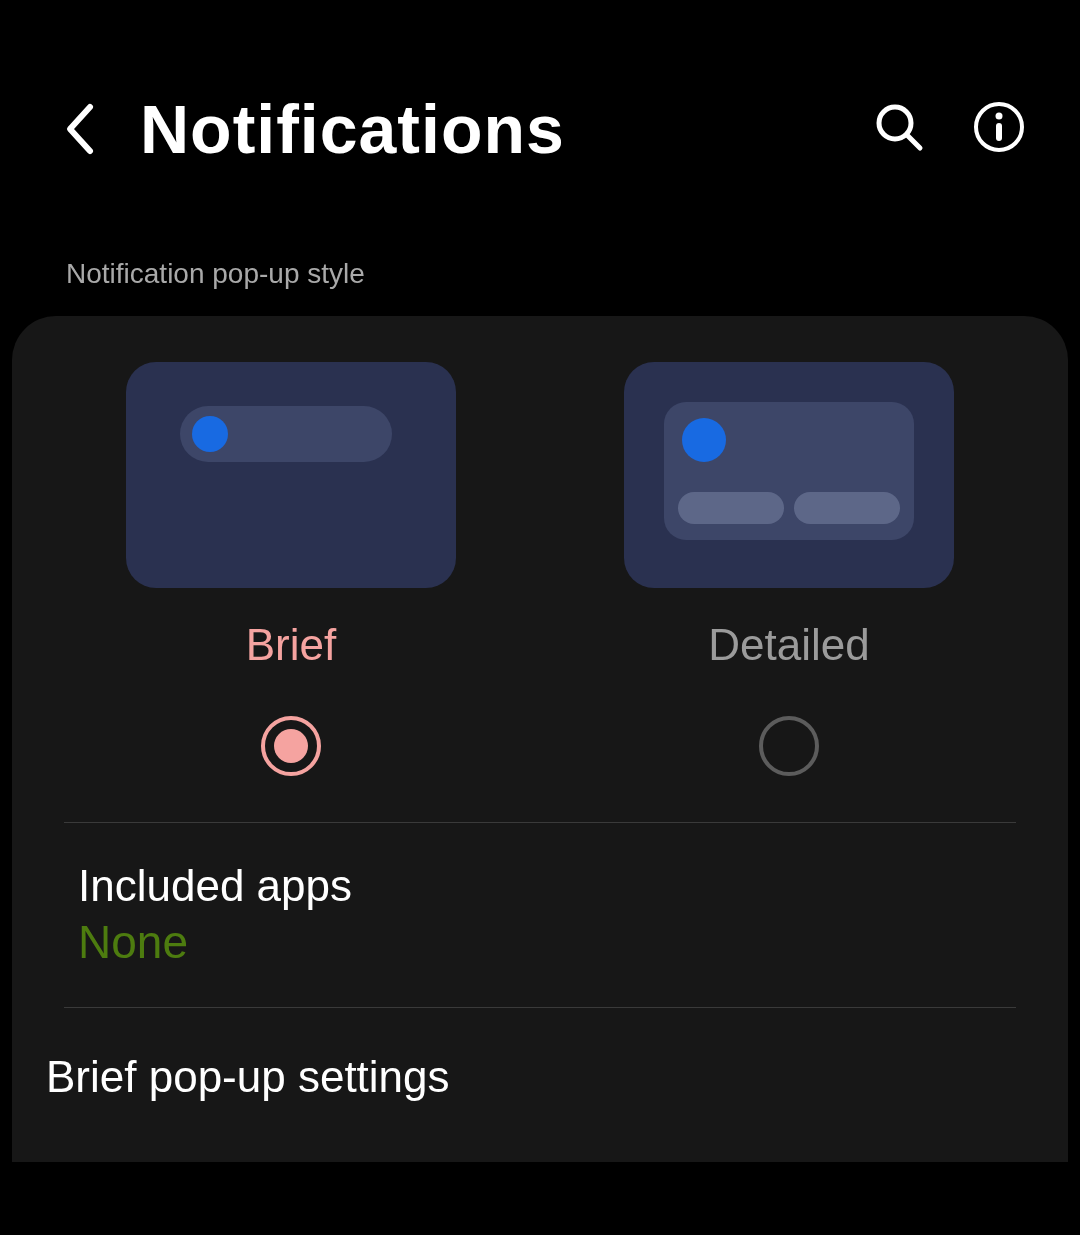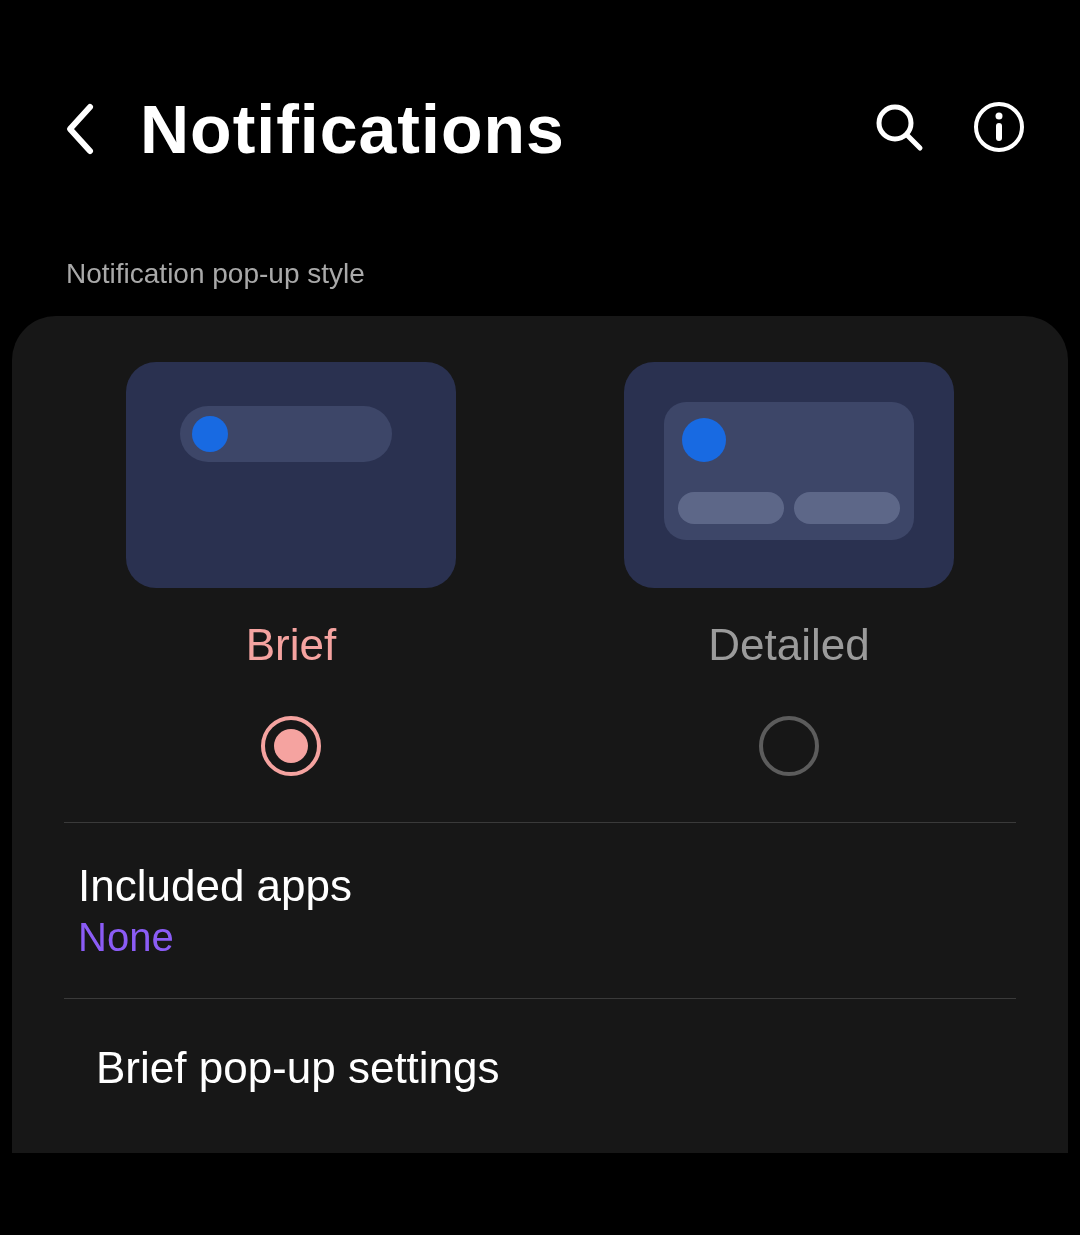--- a/index.html
+++ b/index.html
@@ -140,25 +140,25 @@
   .list-item {
     padding: 38px 0 38px 66px;
   }
   .list-title {
     font-size: 44px;
     color: #ffffff;
     font-weight: 400;
     margin-bottom: 4px;
   }
   .list-sub {
-    font-size: 40px;
-    color: #8b5cf6;
+    font-size: 46px;
+    color: #4d7c0f;
   }
   .list-item.single {
-    padding: 44px 0 56px 84px;
+    padding: 44px 0 56px 34px;
   }
 </style>
 </head>
 <body>
 
 <div class="screen">
 
   <div class="header">
     <div class="back-icon">
       <svg width="40" height="56" viewBox="0 0 40 56">

